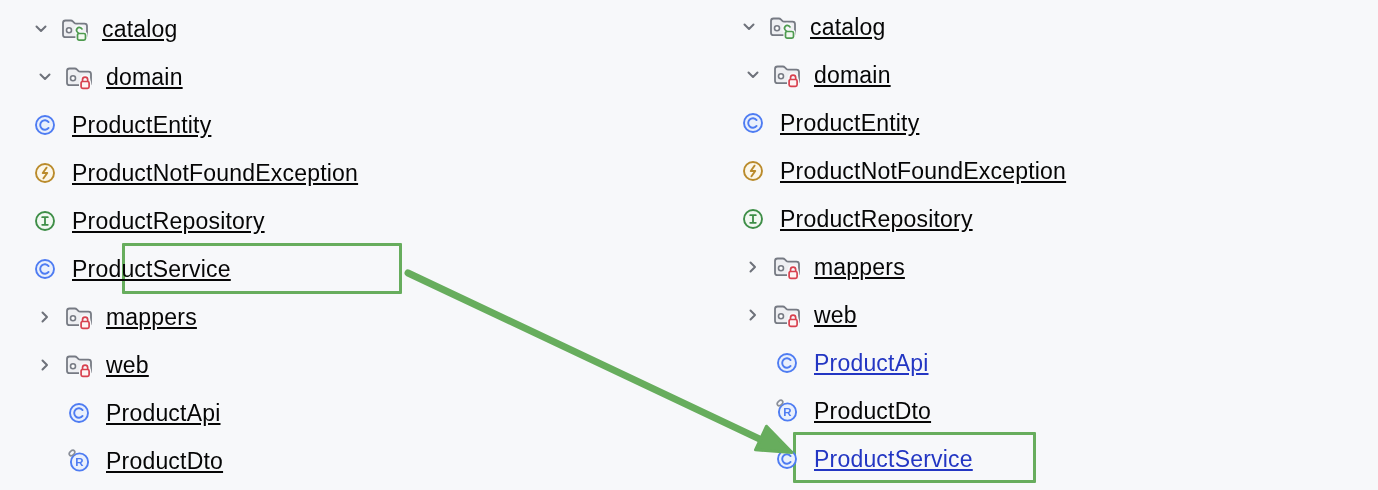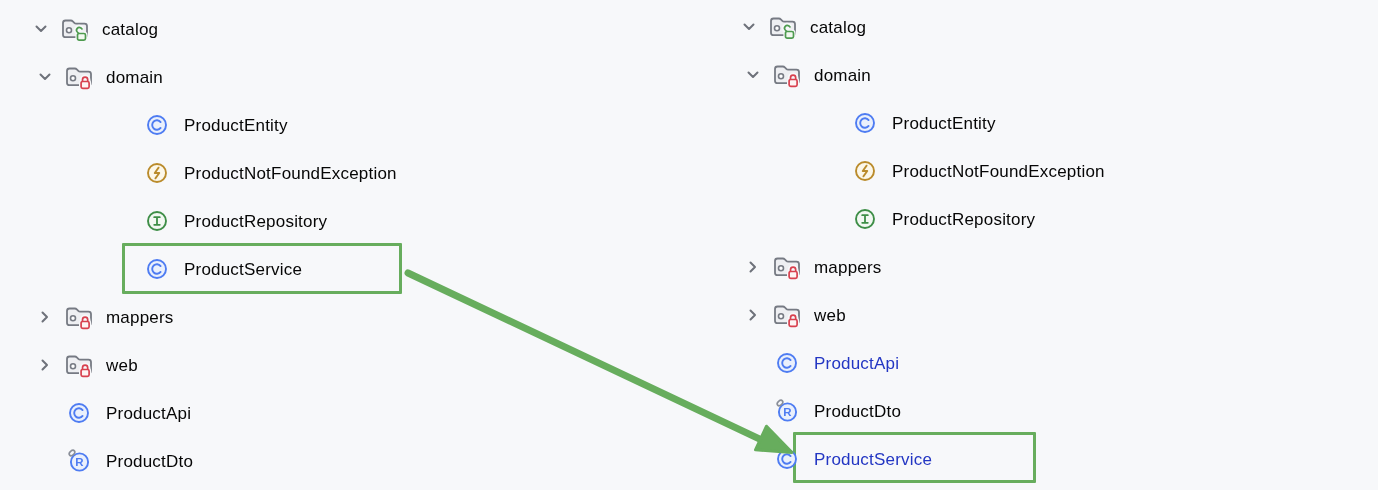--- a/index.html
+++ b/index.html
@@ -7,35 +7,35 @@
     width:1378px; height:490px;
     background:#F7F8FA;
     font-family:"Liberation Sans", sans-serif;
     position:relative;
     overflow:hidden;
   }
   .tree { position:absolute; }
   .row { height:48px; display:flex; align-items:center; }
   .row.lvl0 { padding-left:30px; }
   .row.lvl1 { padding-left:34px; }
-  .row.lvl2 { padding-left:112px; }
+  .row.lvl2 { }
   .chev {
     width:22px; height:22px; flex:none;
     display:flex; align-items:center; justify-content:center;
     margin-right:8px;
   }
   .ticon {
     width:30px; height:30px; flex:none;
     display:flex; align-items:center; justify-content:center;
     margin-right:12px;
   }
   .ticon svg, .chev svg { display:block; }
   .lbl {
-    font-size:17px; line-height:1; color:#060606;
-    letter-spacing:0.2px; white-space:nowrap;
+    font-size:23px; line-height:1; color:#060606;
+    letter-spacing:0.2px; white-space:nowrap;text-decoration:underline;
   }
   .lbl.blue { color:#2336C3; }
   .hlbox {
     position:absolute; box-sizing:border-box;
     border:3px solid #67AD5D; border-radius:1px;
     pointer-events:none;
   }
   #hlbox-source { left:122px; top:243px; width:280px; height:51px; }
   #hlbox-target { left:793px; top:432px; width:243px; height:51px; }
   #arrow-overlay { position:absolute; left:0; top:0; pointer-events:none; }

